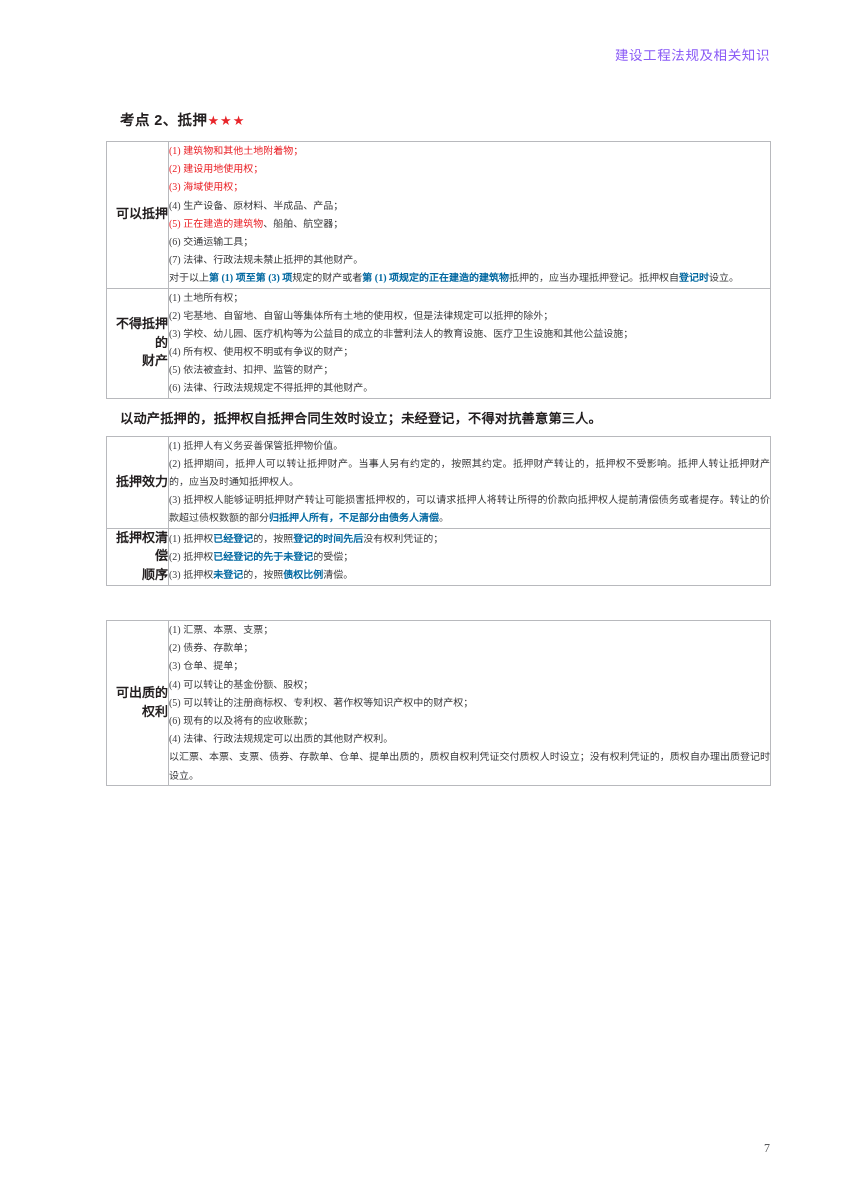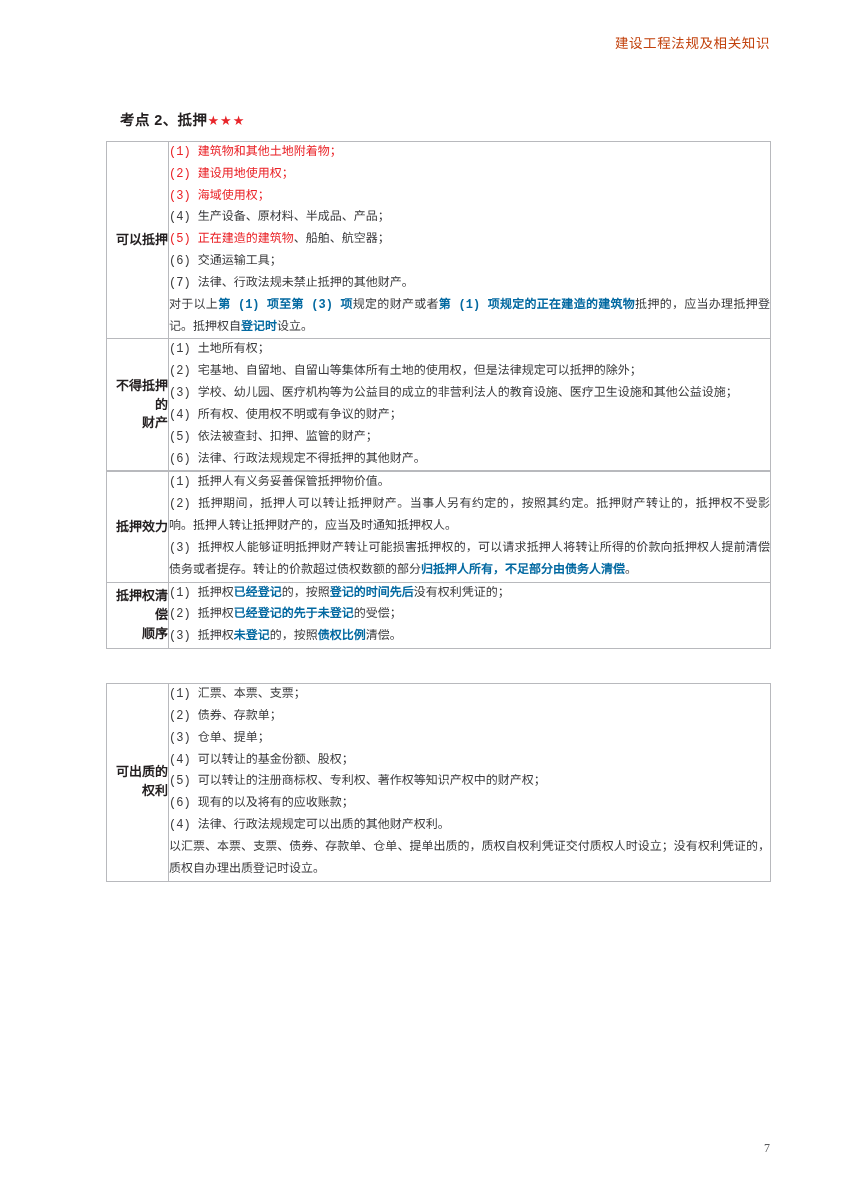--- a/index.html
+++ b/index.html
@@ -18,26 +18,26 @@
     height: 1198px;
     margin: 0 auto;
     background: #ffffff;
     box-sizing: border-box;
     overflow: hidden;
   }
 
   
   .running-header {
     position: absolute;
-    top: 32px;
+    top: 44px;
     right: 84px;
     font-family: "Liberation Sans", "DejaVu Sans", sans-serif;
     font-size: 13.5px;
     letter-spacing: 0.6px;
-    color: #c2410c;
+    color: #8b5cf6;
     white-space: nowrap;
   }
 
   
   .content {
     position: absolute;
     left: 106px;
     top: 108px;
     width: 665px;
   }
@@ -76,26 +76,25 @@
     text-align: right;
     font-family: "Liberation Sans", "DejaVu Sans", sans-serif;
     font-weight: bold;
     font-size: 13px;
     line-height: 1.45;
     color: #231f20;
     padding: 4px 6px;
   }
   td.body {
     padding: 6px 10px 7px 10px;
-    font-size: 12px;
+    font-size: 10px;
     line-height: 1.82;
     color: #3a3a3c;
     text-align: justify;
     text-justify: inter-ideograph;
-    font-family: Liberation Mono, monospace;
   }
   td.body p {
     margin: 0;
   }
 
   .red {
     color: #ea2227;
   }
   .red-b {
     color: #0369a1;
@@ -170,20 +169,21 @@
             <p>(2) 宅基地、自留地、自留山等集体所有土地的使用权，但是法律规定可以抵押的除外；</p>
             <p>(3) 学校、幼儿园、医疗机构等为公益目的成立的非营利法人的教育设施、医疗卫生设施和其他公益设施；</p>
             <p>(4) 所有权、使用权不明或有争议的财产；</p>
             <p>(5) 依法被查封、扣押、监管的财产；</p>
             <p>(6) 法律、行政法规规定不得抵押的其他财产。</p>
           </td>
         </tr>
       </tbody>
     </table>
 
+    <div class="standalone-note">以动产抵押的，抵押权自抵押合同生效时设立；未经登记，不得对抗善意第三人。</div>
 
     <table class="kb">
       <colgroup>
           <col style="width:62px">
           <col>
         </colgroup>
       <tbody>
 
         <tr>
           <td class="label">

